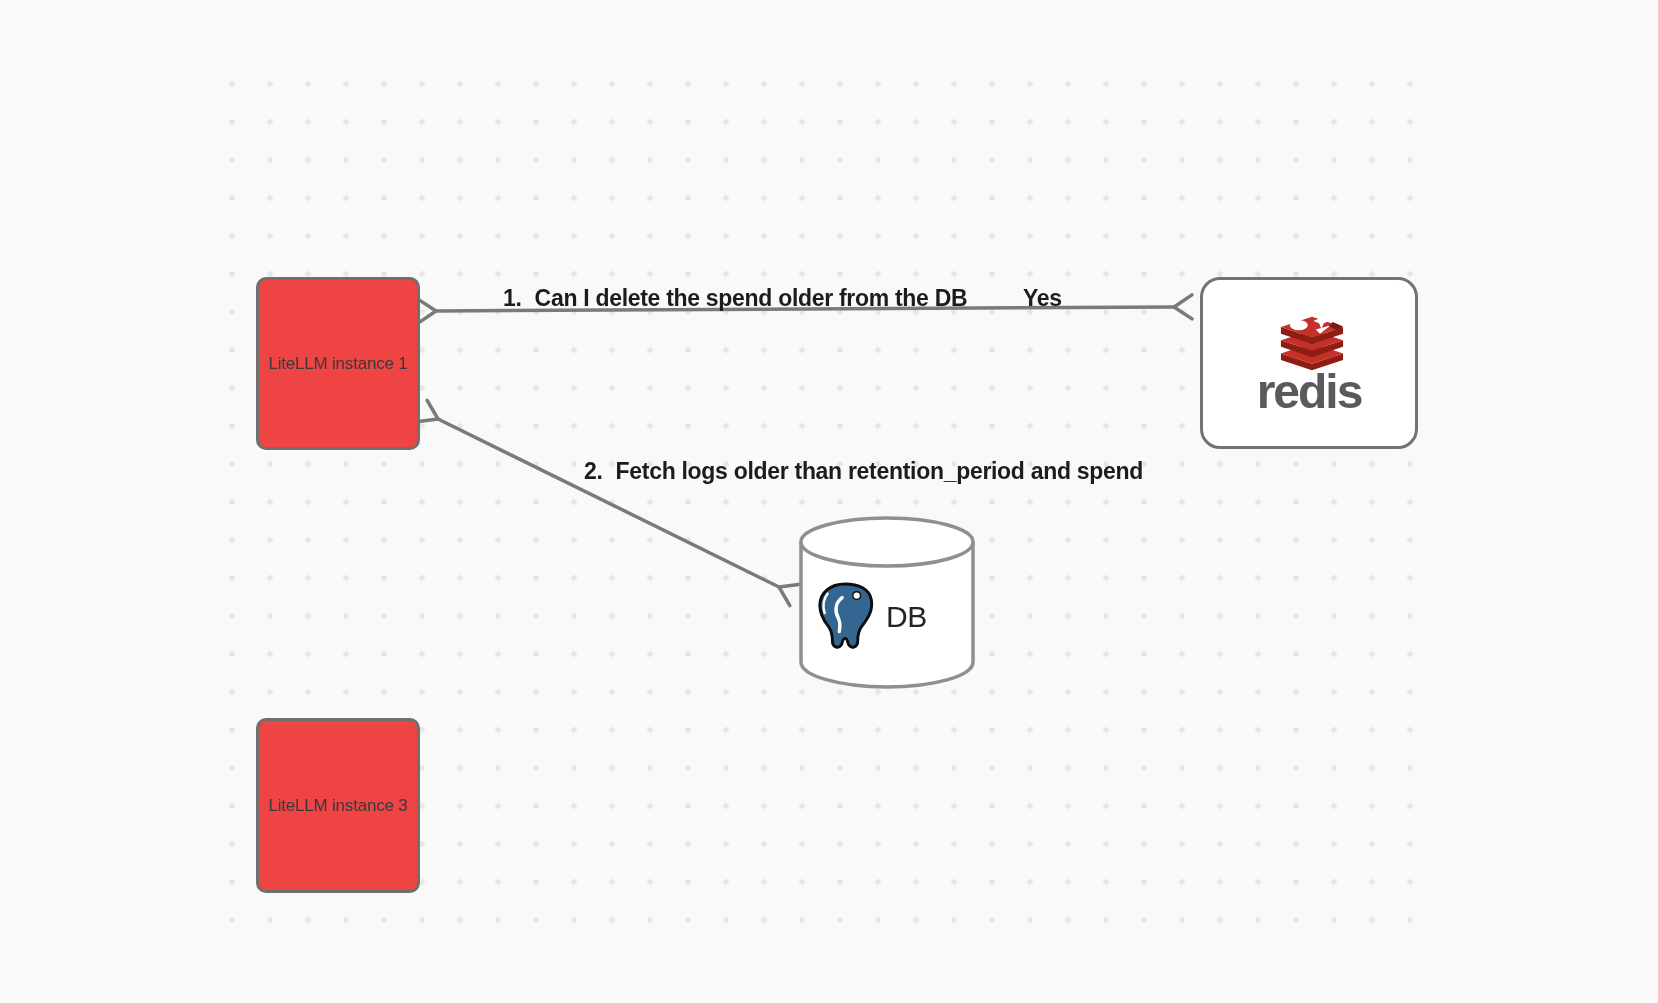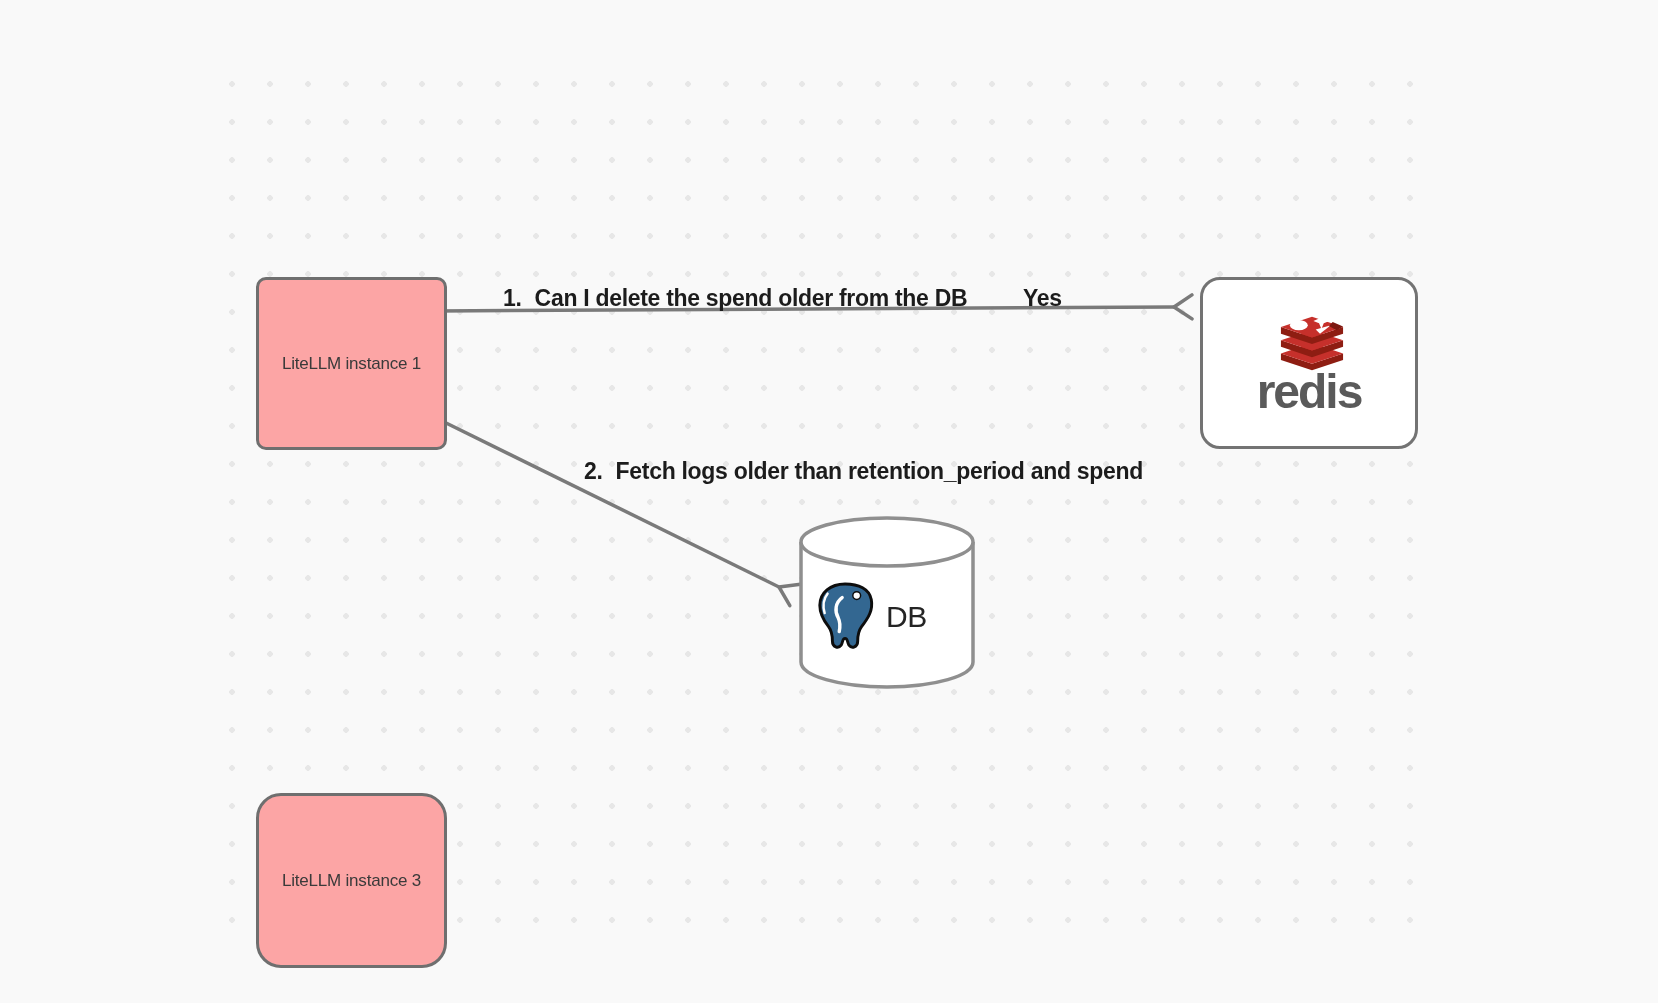--- a/index.html
+++ b/index.html
@@ -7,30 +7,30 @@
     position:relative;width:1658px;height:1003px;overflow:hidden;
     background:#f9f9f9;font-family:"Liberation Sans",sans-serif;
   }
   .dots{
     position:absolute;left:213px;top:65px;width:1216px;height:874px;
     background-image:radial-gradient(circle,#e7e7e7 2.6px,transparent 3px);
     background-size:38px 38px;
   }
   .arrows{position:absolute;left:0;top:0;width:1658px;height:1003px;}
   .node-box{
-    position:absolute;width:191px;box-sizing:border-box;
-    background:#fca5a5;border:3.5px solid #6f6f6f;border-radius:10px;
+    position:absolute;width:164px;box-sizing:border-box;
+    background:#ef4444;border:3.5px solid #6f6f6f;border-radius:10px;
     display:flex;align-items:center;justify-content:center;
   }
   .node-box .box-label{
     font-size:17px;color:#3a3a3a;letter-spacing:-0.2px;text-align:center;
   }
   .box1{left:256px;top:277px;height:173px;}
   .box2{left:256px;top:513px;height:178px;}
-  .box3{left:256px;top:793px;height:175px;border-radius:25px;}
+  .box3{left:256px;top:718px;height:175px;}
   .redis-node{
     position:absolute;left:1180px;top:277px;width:218px;height:172px;box-sizing:border-box;
     background:#ffffff;border:3.5px solid #737373;border-radius:20px;margin-left:20px;
   }
   .redis-logo{position:absolute;left:71px;top:32px;}
   .redis-wordmark{
     position:absolute;left:0;top:88px;width:100%;text-align:center;
     font-size:48px;font-weight:bold;color:#5a5a5a;letter-spacing:-2px;line-height:1;
   }
   .db-node{position:absolute;left:798px;top:515px;width:178px;height:175px;}

